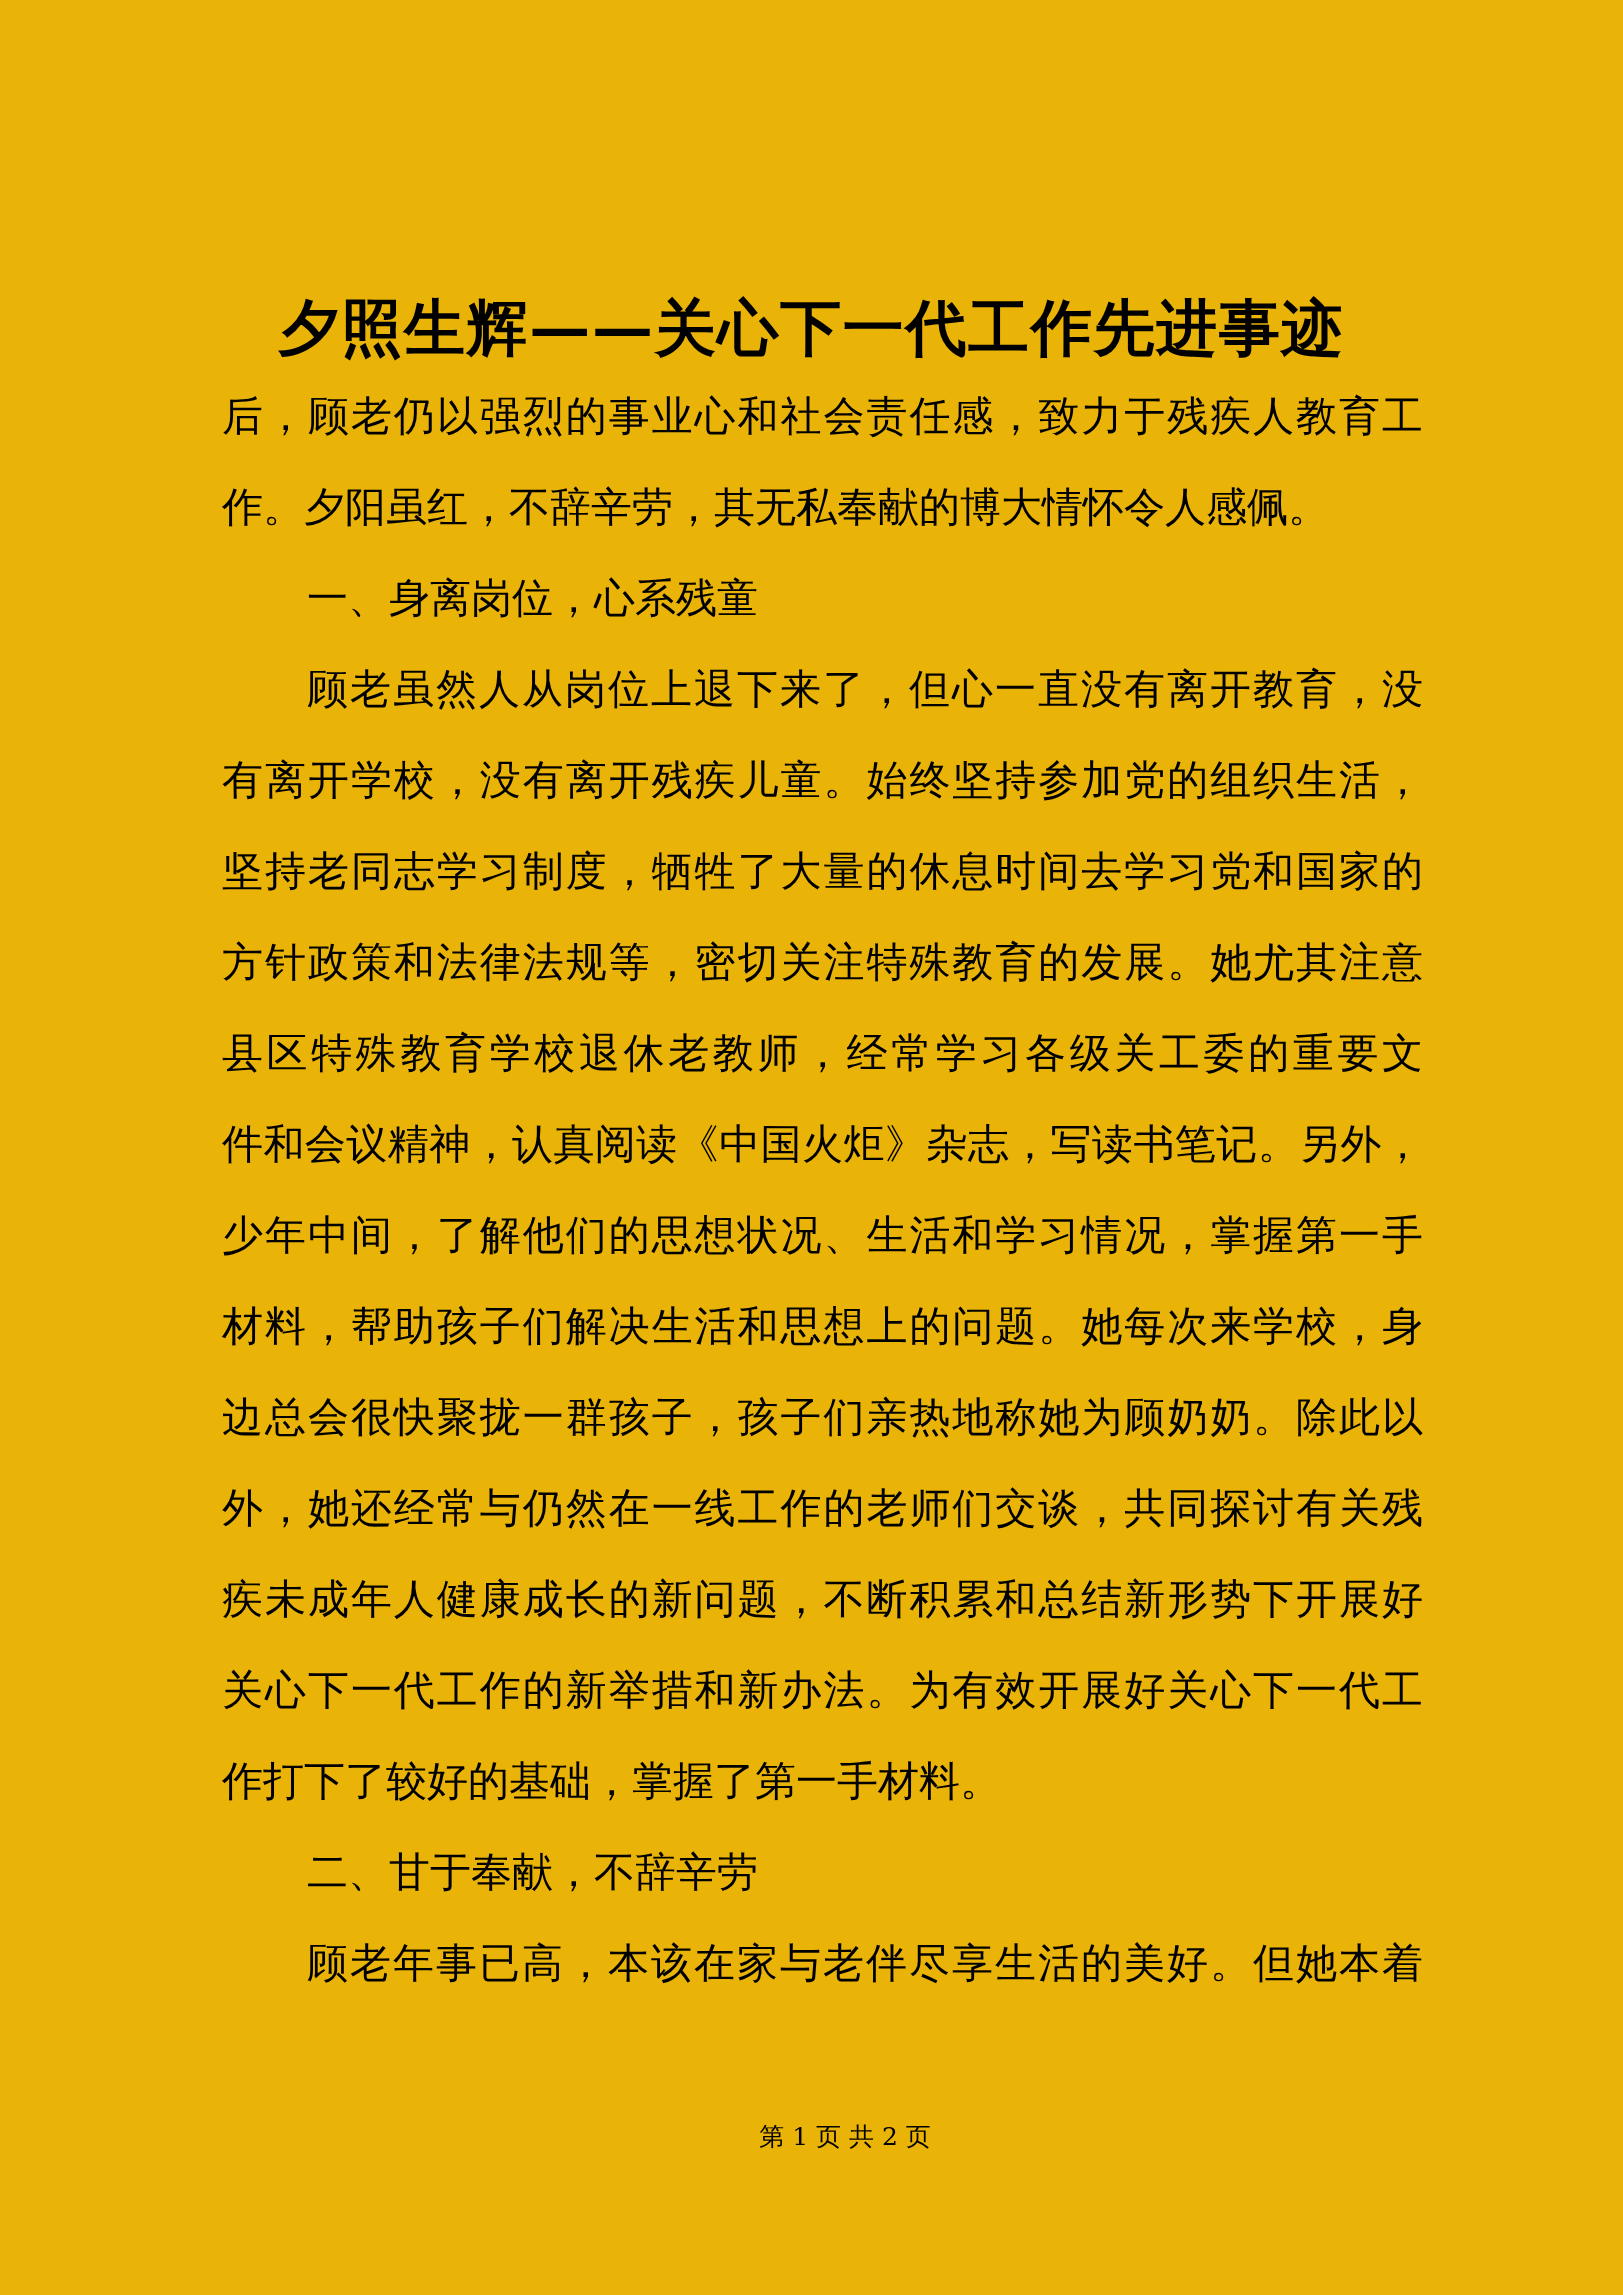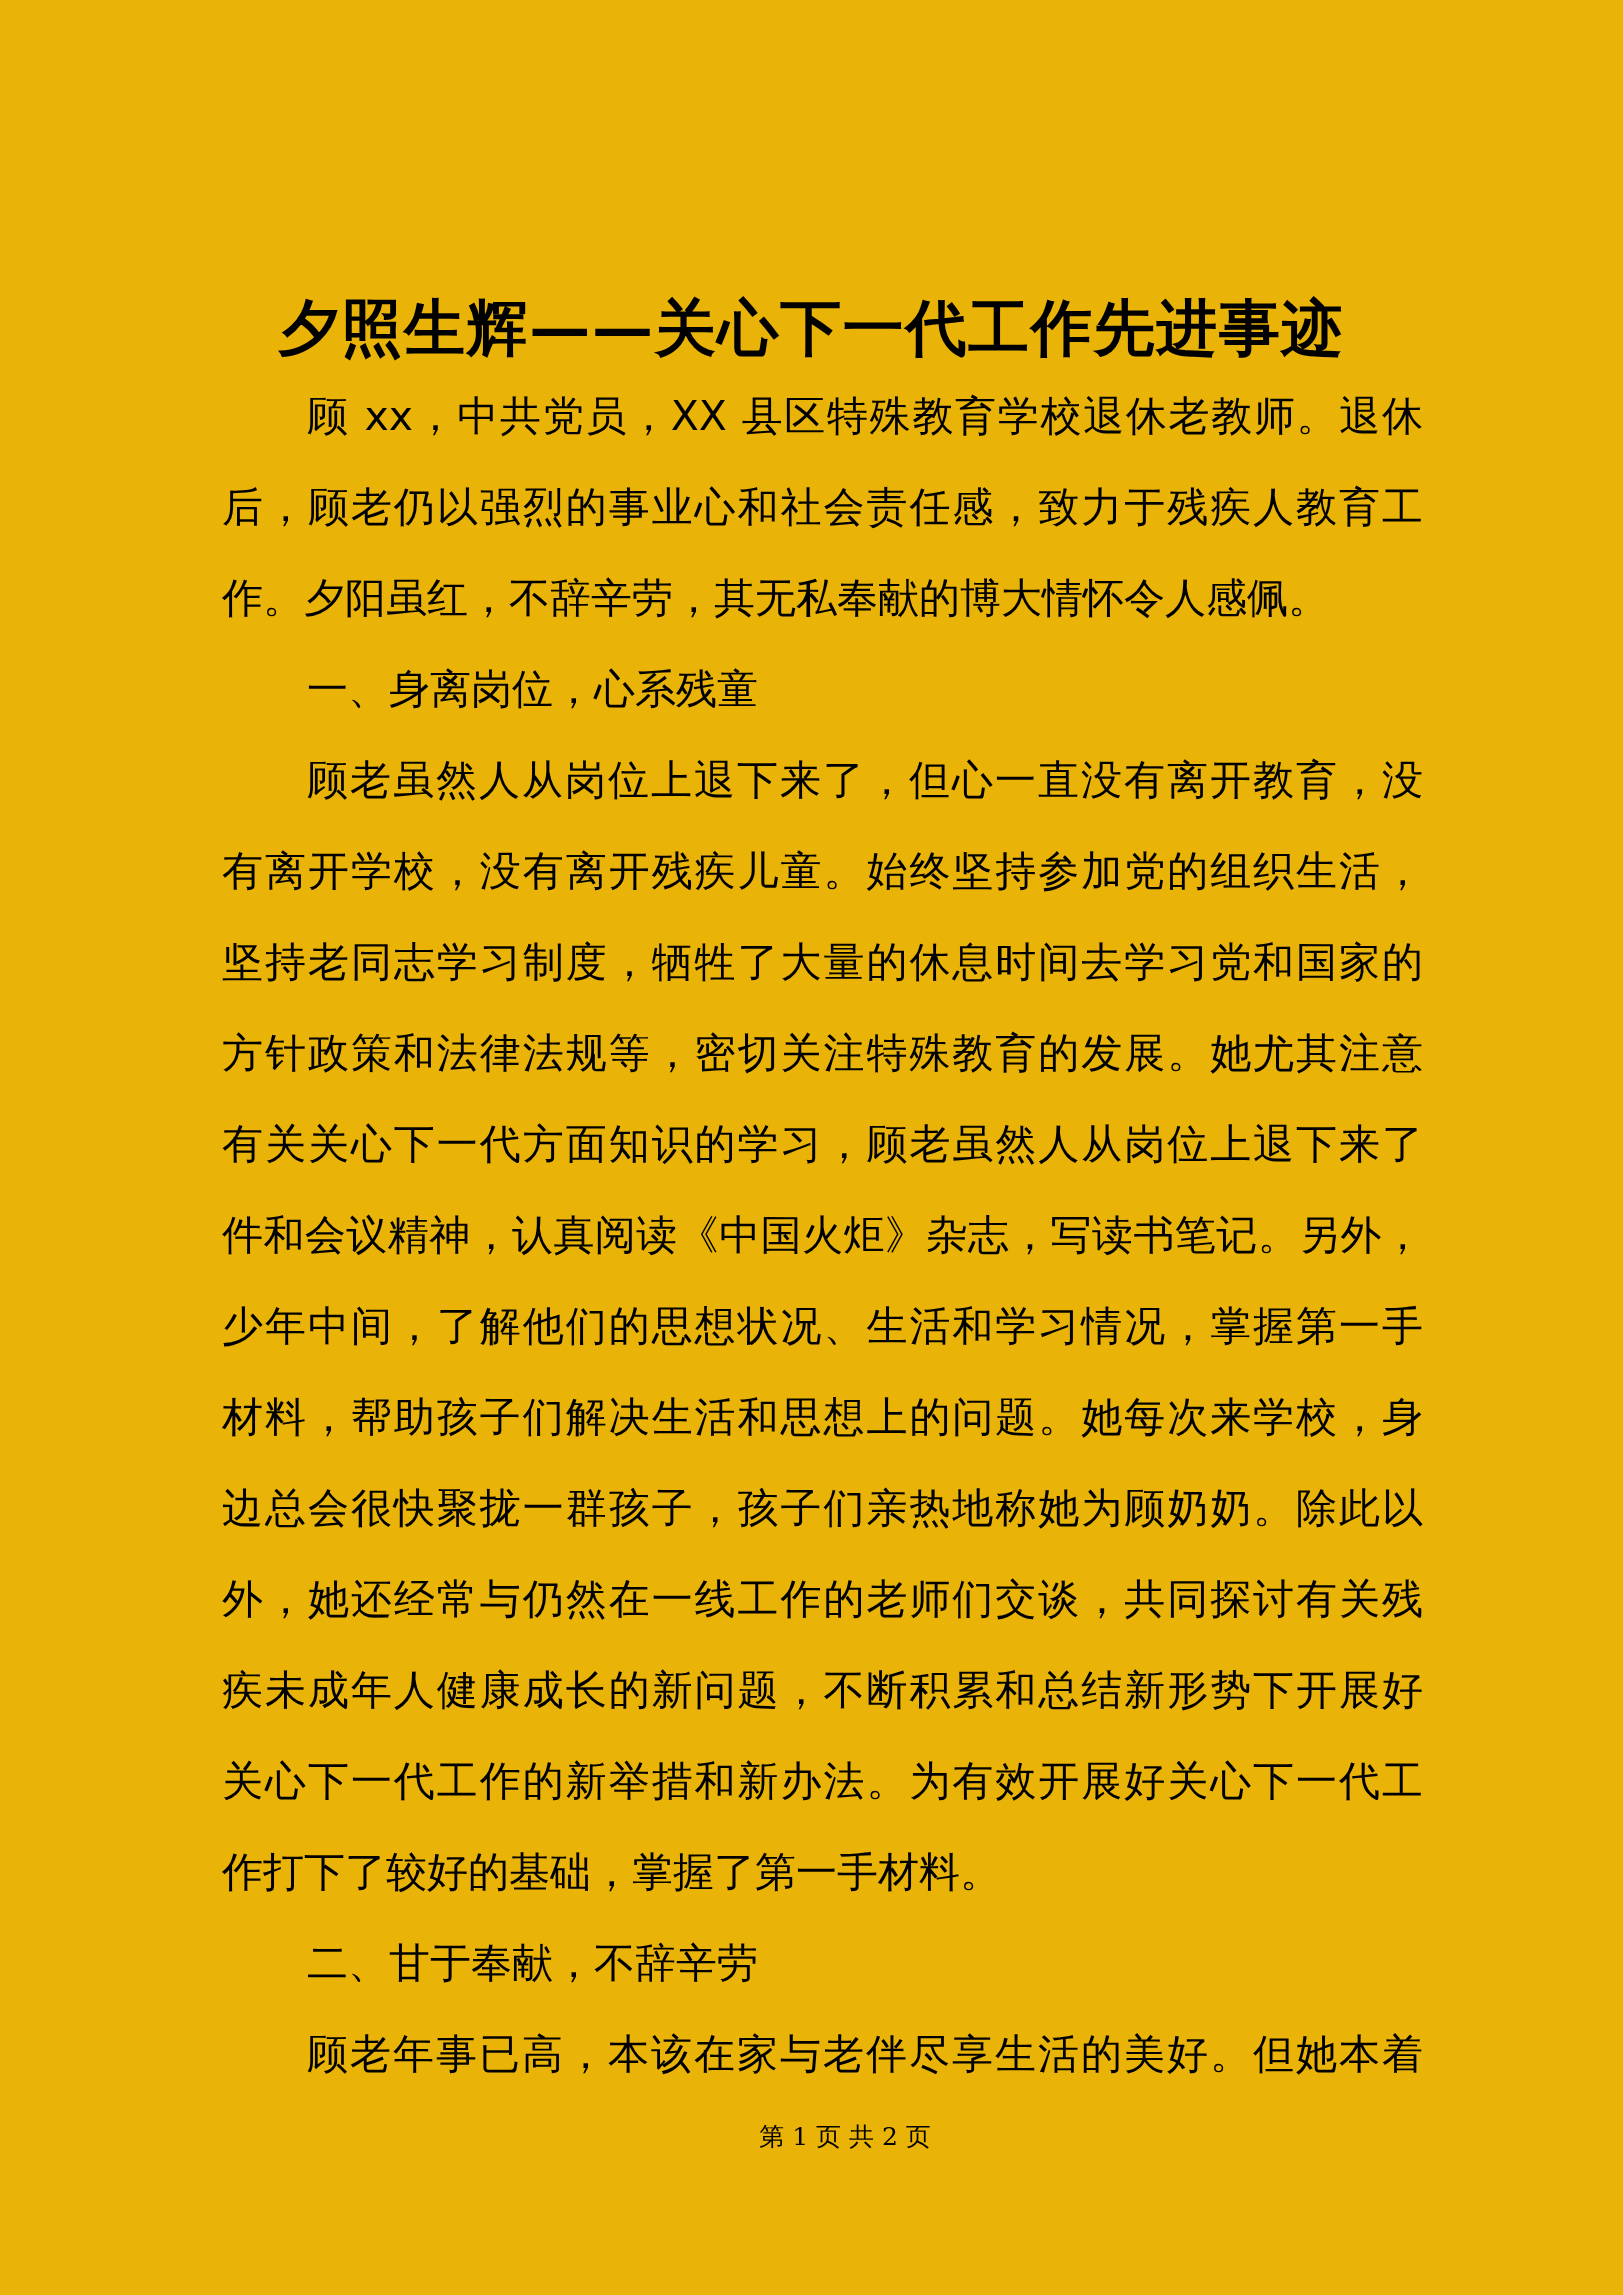--- a/index.html
+++ b/index.html
@@ -72,29 +72,28 @@
       margin-left: 42px;
     }
   </style>
 </head>
 <body>
 
 <div class="page">
   <h1 class="title">夕照生辉——关心下一代工作先进事迹</h1>
 
   <div class="body-text">
-    <span class="line indent">顾 xx，中共党员，XX 县区特殊教育学校退休老教师。退休</span>
     <span class="line">后，顾老仍以强烈的事业心和社会责任感，致力于残疾人教育工</span>
     <span class="line last">作。夕阳虽红，不辞辛劳，其无私奉献的博大情怀令人感佩。</span>
     <span class="line indent last">一、身离岗位，心系残童</span>
     <span class="line indent">顾老虽然人从岗位上退下来了，但心一直没有离开教育，没</span>
     <span class="line">有离开学校，没有离开残疾儿童。始终坚持参加党的组织生活，</span>
     <span class="line">坚持老同志学习制度，牺牲了大量的休息时间去学习党和国家的</span>
     <span class="line">方针政策和法律法规等，密切关注特殊教育的发展。她尤其注意</span>
-    <span class="line">有关关心下一代方面知识的学习，顾老虽然人从岗位上退下来了</span>
+    <span class="line">县区特殊教育学校退休老教师，经常学习各级关工委的重要文</span>
     <span class="line">件和会议精神，认真阅读《中国火炬》杂志，写读书笔记。另外，</span>
     <span class="line">少年中间，了解他们的思想状况、生活和学习情况，掌握第一手</span>
     <span class="line">材料，帮助孩子们解决生活和思想上的问题。她每次来学校，身</span>
     <span class="line">边总会很快聚拢一群孩子，孩子们亲热地称她为顾奶奶。除此以</span>
     <span class="line">外，她还经常与仍然在一线工作的老师们交谈，共同探讨有关残</span>
     <span class="line">疾未成年人健康成长的新问题，不断积累和总结新形势下开展好</span>
     <span class="line">关心下一代工作的新举措和新办法。为有效开展好关心下一代工</span>
     <span class="line last">作打下了较好的基础，掌握了第一手材料。</span>
     <span class="line indent last">二、甘于奉献，不辞辛劳</span>
     <span class="line indent">顾老年事已高，本该在家与老伴尽享生活的美好。但她本着</span>

